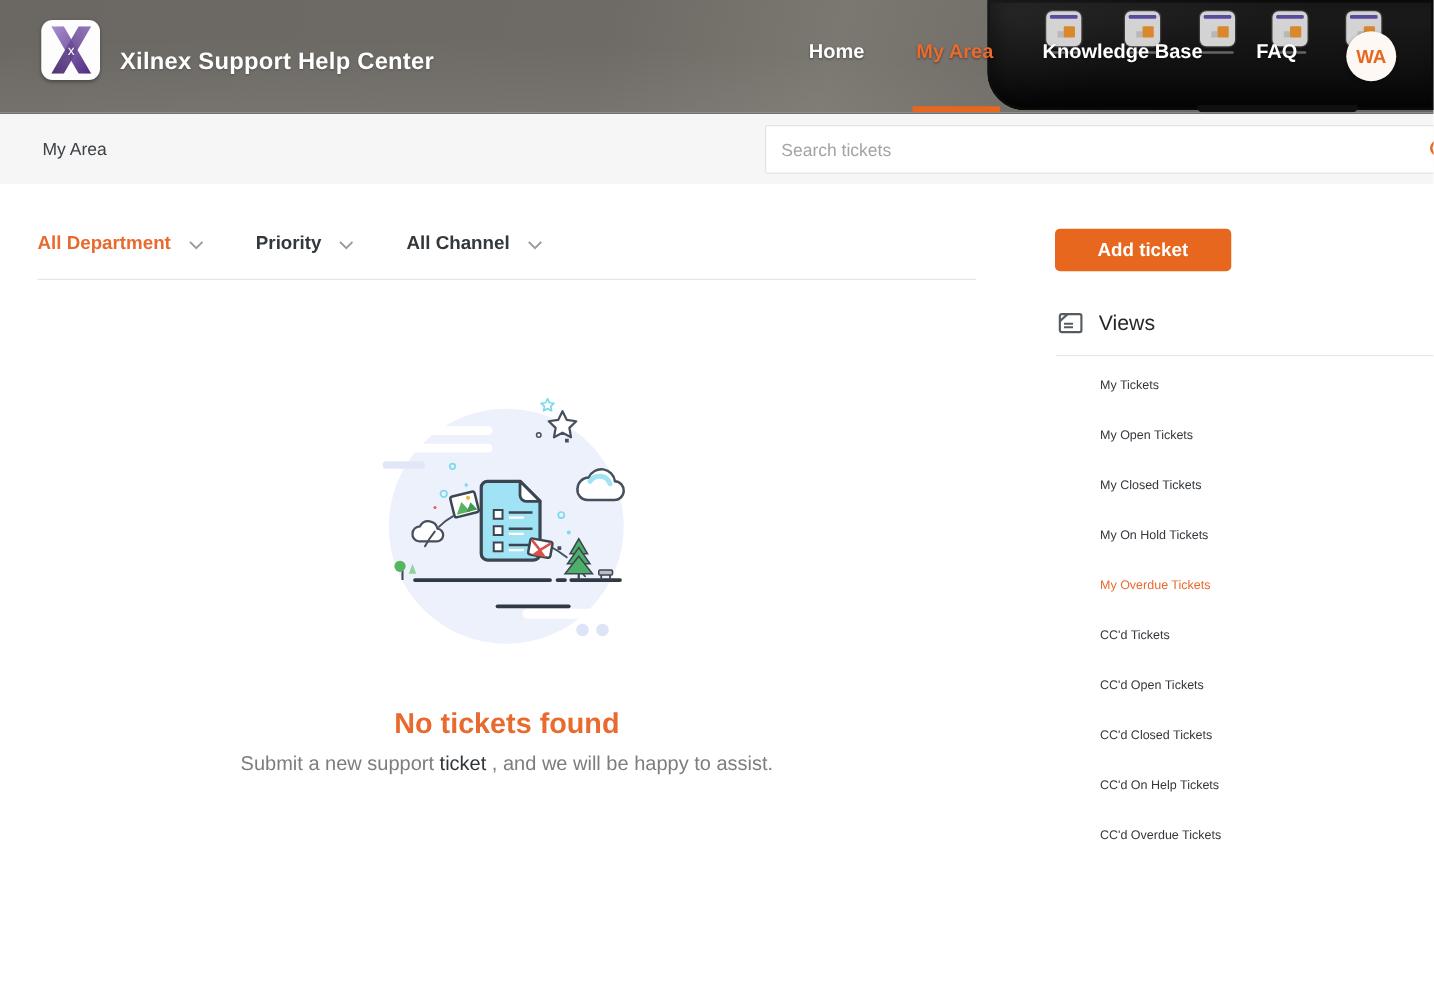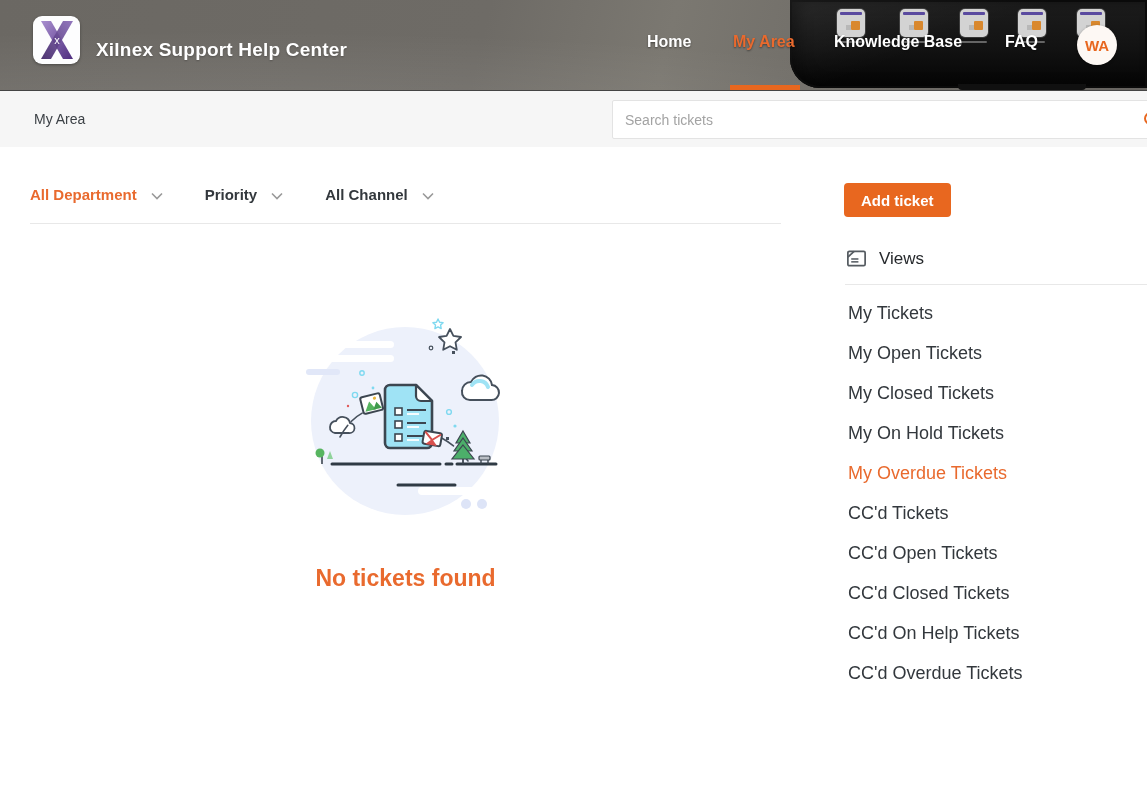--- a/index.html
+++ b/index.html
@@ -126,37 +126,37 @@
     color:var(--accent-text); font-size:23px; font-weight:700;
   }
   .empty-sub{
     position:absolute; left:30px; top:603px; width:751px; text-align:center;
     font-size:16px; color:var(--muted);
   }
   .empty-sub .link{ color:#2f3439; cursor:pointer; }
 
   
   .add-ticket{
-    position:absolute; left:844px; top:183px; height:34px; padding:0 17px;
+    position:absolute; left:844px; top:183px; height:34px; padding:0 34px;
     background:var(--accent); color:#fff; font-size:15px; font-weight:600;
     border:none; border-radius:4px; cursor:pointer;
     font-family:"Liberation Sans","DejaVu Sans",sans-serif;
     display:inline-flex; align-items:center;
   }
   .views-header{
     position:absolute; left:845px; top:247px;
     display:flex; align-items:center; gap:11px;
   }
   .views-header .views-title{ font-size:17px; font-weight:400; color:#26292c; }
   .views-divider{
     position:absolute; left:845px; top:284px; width:302px; height:0;
     border-top:1px solid #e8e8e8;
   }
   .view-item{
-    position:absolute; left:848px; font-size:18px; color:#33383d;
+    position:absolute; left:880px; font-size:10px; color:#33383d;
     cursor:pointer; white-space:nowrap;
   }
   .view-item.active{ color:var(--accent-text); }
 </style>
 </head>
 <body>
 
 <div id="page">
 
   <div class="header">
@@ -305,20 +305,25 @@
     <line x1="163" y1="149" x2="163" y2="140" stroke="#3c4650" stroke-width="1.8"></line>
     <polygon points="163,116 170,128 156,128" fill="#4caf6a" stroke="#3c4650" stroke-width="1.2"></polygon>
     <polygon points="163,123 172,136 154,136" fill="#4caf6a" stroke="#3c4650" stroke-width="1.2"></polygon>
     <polygon points="163,130 174,144 152,144" fill="#4caf6a" stroke="#3c4650" stroke-width="1.2"></polygon>
     <rect x="179" y="141" width="11" height="4" rx="1" fill="#b9bec4" stroke="#3c4650" stroke-width="1.2"></rect>
     <line x1="181" y1="145" x2="181" y2="149" stroke="#3c4650" stroke-width="1.4"></line>
     <line x1="188" y1="145" x2="188" y2="149" stroke="#3c4650" stroke-width="1.4"></line>
   </svg>
 
   <div class="empty-title">No tickets found</div>
+  <div class="empty-sub">
+    <span>Submit a new support</span>
+    <span class="link">ticket</span>
+    <span>, and we will be happy to assist.</span>
+  </div>
 
   <button class="add-ticket">Add ticket</button>
 
   <div class="views-header">
     <svg width="23" height="23" viewBox="0 0 24 24">
       <rect x="3" y="4.5" width="18" height="15" rx="1.5" fill="none" stroke="#555b61" stroke-width="1.8"></rect>
       <path d="M3 10.5 L9.5 4.5" fill="none" stroke="#555b61" stroke-width="1.8"></path>
       <line x1="6.5" y1="12.5" x2="14" y2="12.5" stroke="#555b61" stroke-width="1.6"></line>
       <line x1="6.5" y1="15.5" x2="14" y2="15.5" stroke="#555b61" stroke-width="1.6"></line>
     </svg>

